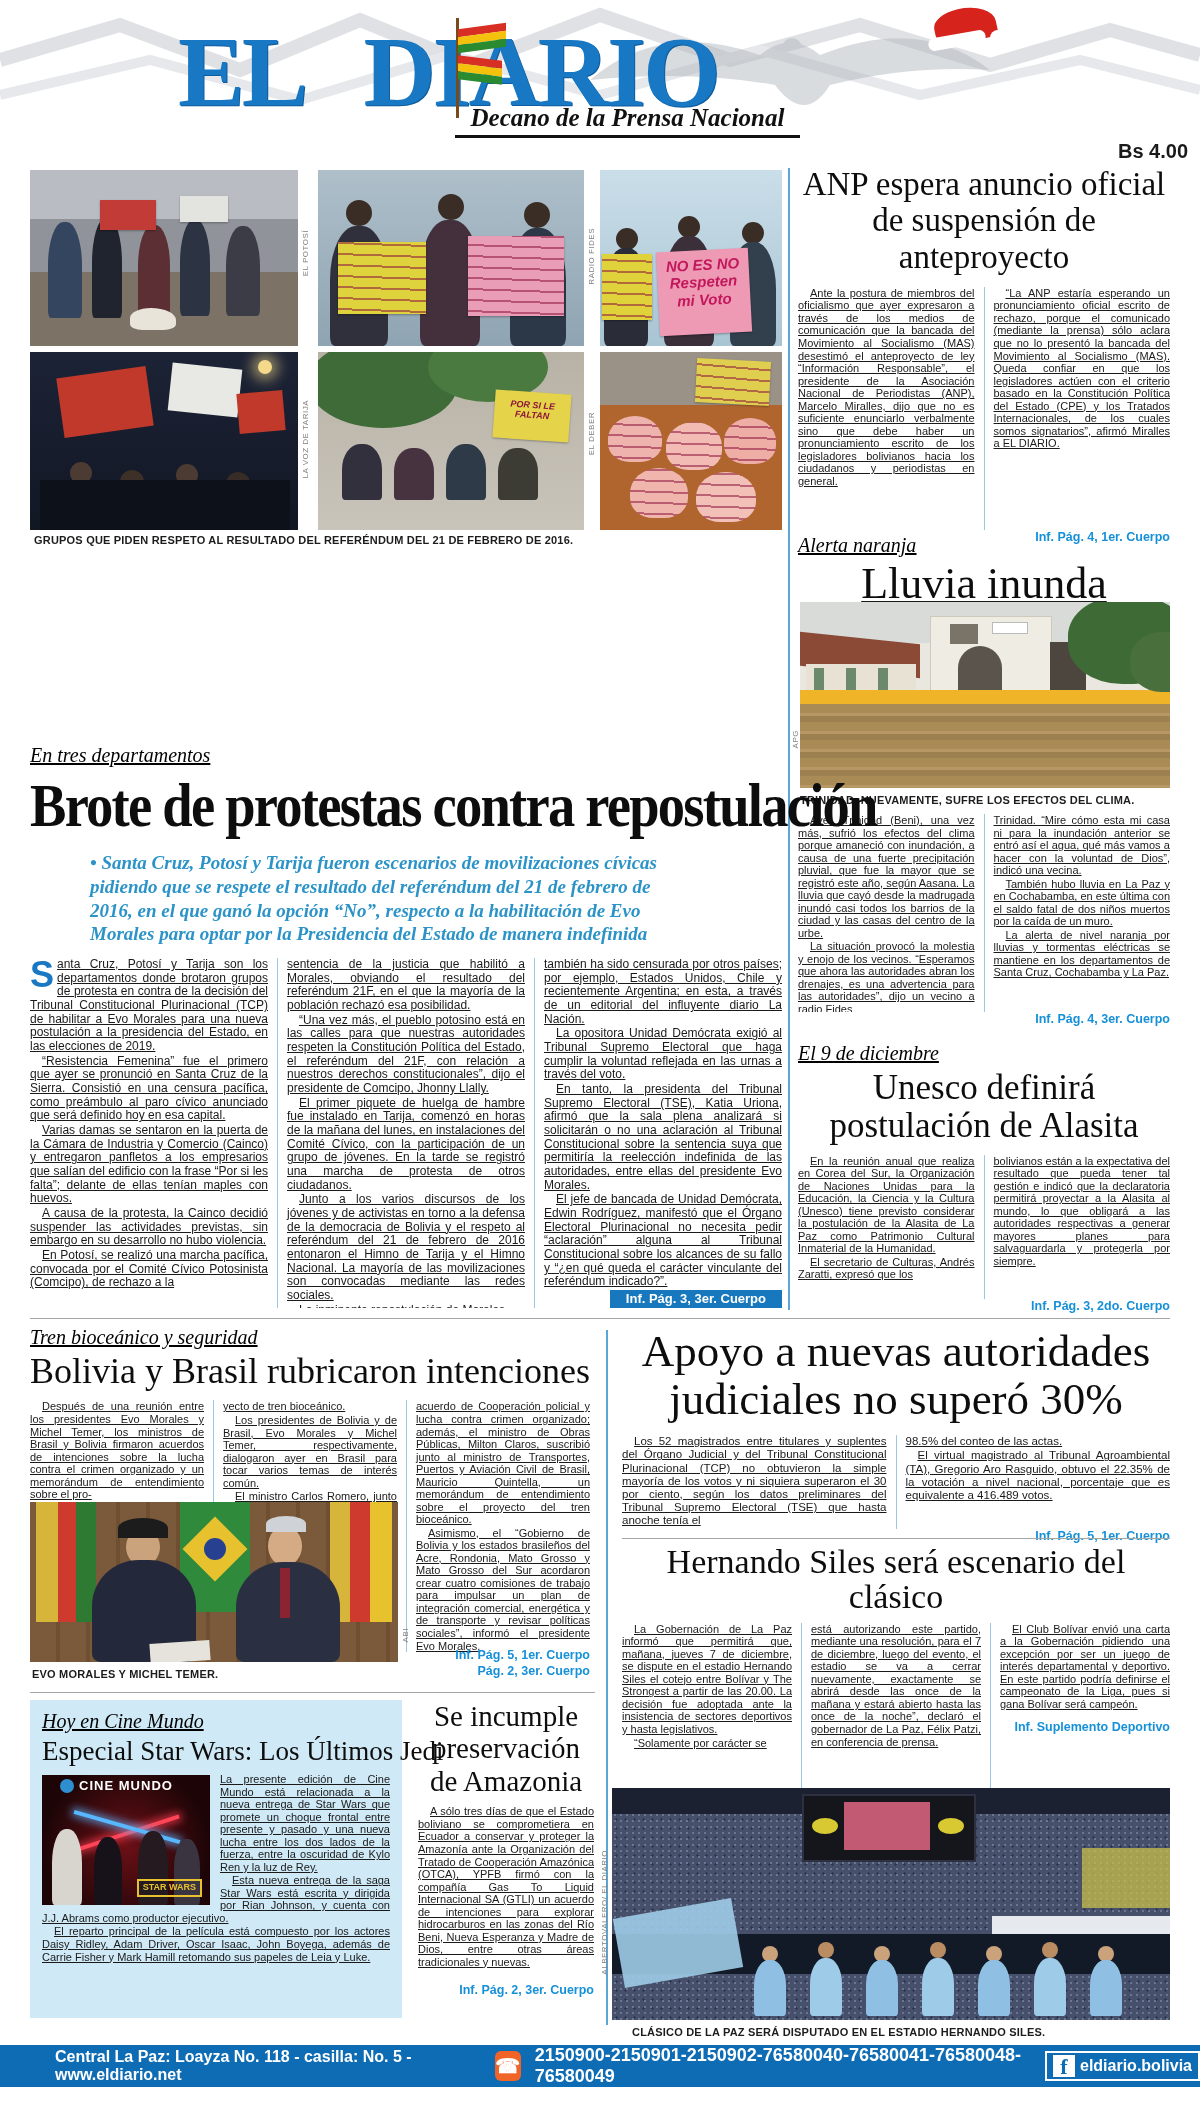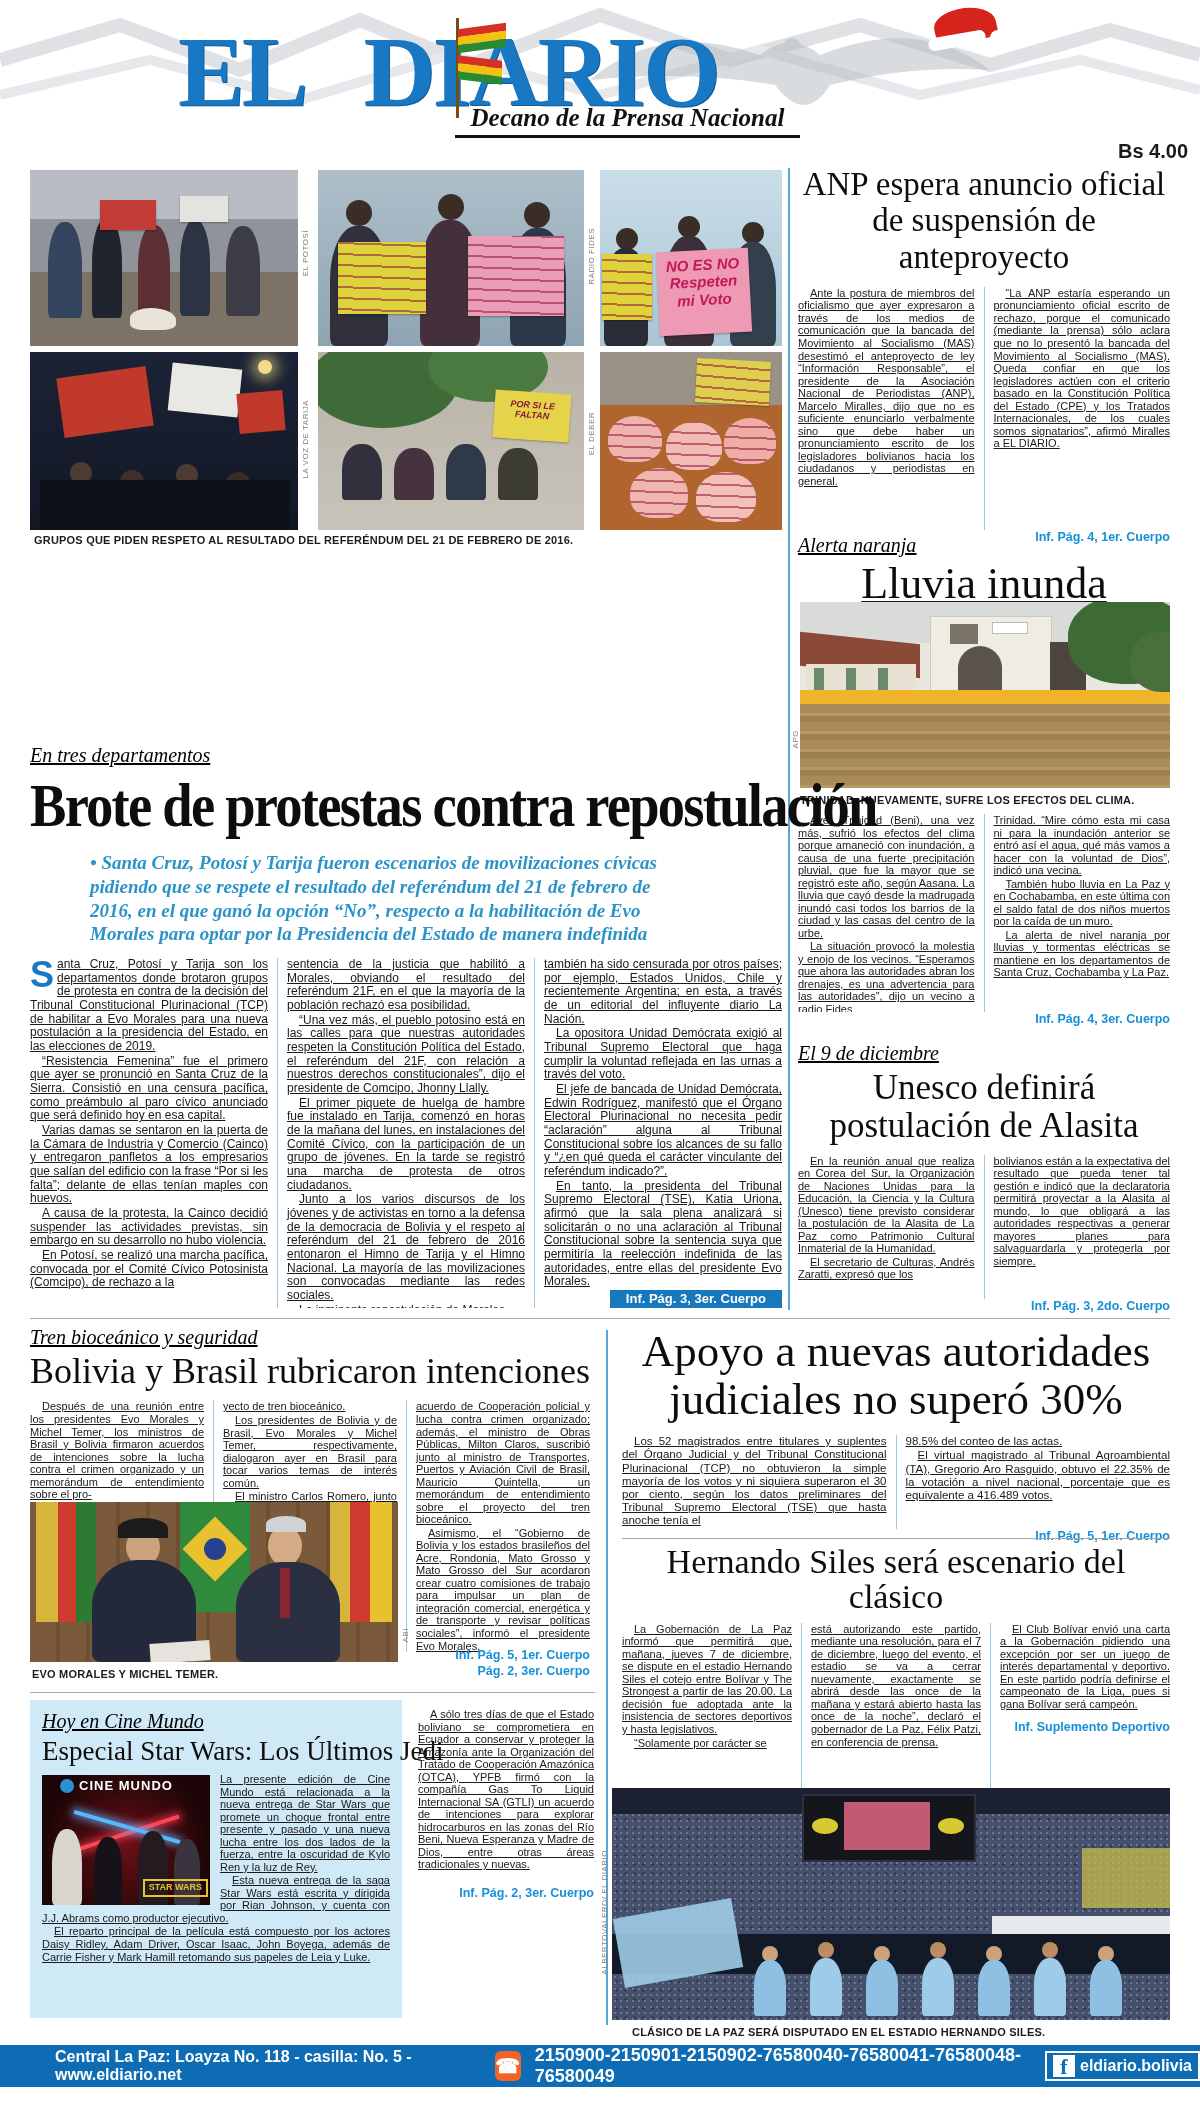--- a/index.html
+++ b/index.html
@@ -268,22 +268,22 @@
       <div class="col">
         <p class="nofirst">sentencia de la justicia que habilitó a Morales, obviando el resultado del referéndum 21F, en el que la mayoría de la población rechazó esa posibilidad.</p>
         <p>“Una vez más, el pueblo potosino está en las calles para que nuestras autoridades respeten la Constitución Política del Estado, el referéndum del 21F, con relación a nuestros derechos constitucionales”, dijo el presidente de Comcipo, Jhonny Llally.</p>
         <p>El primer piquete de huelga de hambre fue instalado en Tarija, comenzó en horas de la mañana del lunes, en instalaciones del Comité Cívico, con la participación de un grupo de jóvenes. En la tarde se registró una marcha de protesta de otros ciudadanos.</p>
         <p>Junto a los varios discursos de los jóvenes y de activistas en torno a la defensa de la democracia de Bolivia y el respeto al referéndum  del 21 de febrero de 2016 entonaron el Himno de Tarija y el Himno Nacional. La mayoría de las movilizaciones son convocadas mediante las redes sociales.</p>
         <p>La inminente repostulación de Morales</p>
       </div>
       <div class="col">
         <p class="nofirst">también ha sido censurada por otros países; por ejemplo, Estados Unidos, Chile y recientemente Argentina; en esta, a través de un editorial del influyente diario La Nación.</p>
         <p>La opositora Unidad Demócrata exigió al Tribunal Supremo Electoral que haga cumplir la voluntad reflejada en las urnas a través del voto.</p>
+        <p>En tanto, la presidenta del Tribunal Supremo Electoral (TSE), Katia Uriona, afirmó que la sala plena analizará si solicitarán o no una aclaración al Tribunal Constitucional sobre la sentencia suya que permitiría la reelección indefinida de las autoridades, entre ellas del presidente Evo Morales.</p>
         <p>El jefe de bancada de Unidad Demócrata, Edwin Rodríguez, manifestó que el Órgano Electoral Plurinacional no necesita pedir “aclaración” alguna al Tribunal Constitucional sobre los alcances de su fallo y “¿en qué queda el carácter vinculante del referéndum indicado?”.</p>
-        <p>En tanto, la presidenta del Tribunal Supremo Electoral (TSE), Katia Uriona, afirmó que la sala plena analizará si solicitarán o no una aclaración al Tribunal Constitucional sobre la sentencia suya que permitiría la reelección indefinida de las autoridades, entre ellas del presidente Evo Morales.</p>
         <div style="text-align:right;"><span class="bluebox">Inf. Pág. 3, 3er. Cuerpo</span></div>
       </div>
     </div>
   </div>
 
   <div class="abs hr" style="left:30px;top:1318px;width:1140px;"></div>
   <div class="abs vblue" style="left:606px;top:1330px;height:695px;"></div>
 
   <div class="abs" style="left:30px;top:1326px;width:560px;">
     <div class="kicker">Tren bioceánico y seguridad</div>
@@ -332,29 +332,30 @@
     <div style="margin-top:8px;overflow:hidden;" class="bt">
       <div style="float:left;width:168px;height:130px;margin:2px 10px 4px 0;position:relative;background:radial-gradient(circle at 50% 55%,#6b1016,#1d0507 75%);overflow:hidden;">
         <div style="position:absolute;left:0;top:4px;width:100%;text-align:center;color:#fff;font-weight:bold;font-size:13px;letter-spacing:1px;">CINE MUNDO</div>
         <div class="abs" style="left:18px;top:4px;width:14px;height:14px;border-radius:50%;background:#2e8fd0;"></div>
         <div class="abs" style="left:20px;top:58px;width:120px;height:4px;background:#ff4455;transform:rotate(-18deg);box-shadow:0 0 8px 2px rgba(255,60,80,.8);"></div>
         <div class="abs" style="left:30px;top:50px;width:110px;height:4px;background:#59b7ff;transform:rotate(16deg);box-shadow:0 0 8px 2px rgba(90,180,255,.8);"></div>
         <div class="fig" style="left:10px;top:54px;width:30px;height:76px;background:#d8d4ce;"></div>
         <div class="fig" style="left:52px;top:62px;width:28px;height:68px;background:#17121a;"></div>
         <div class="fig" style="left:96px;top:56px;width:30px;height:74px;background:#241a20;"></div>
         <div class="fig" style="left:132px;top:64px;width:26px;height:66px;background:#3a3440;"></div>
-        <div style="position:absolute;right:2px;bottom:8px;border:2px solid #e8c22e;color:#e8c22e;font-weight:bold;font-size:9px;padding:2px 4px;text-align:right;line-height:1.1;">STAR WARS</div>
+        <div style="position:absolute;right:8px;bottom:8px;border:2px solid #e8c22e;color:#e8c22e;font-weight:bold;font-size:9px;padding:2px 4px;text-align:right;line-height:1.1;">STAR WARS</div>
       </div>
       <p class="nofirst">La presente edición de Cine Mundo está relacionada a la nueva entrega de Star Wars que promete un choque frontal entre presente y pasado y una nueva lucha entre los dos lados de la fuerza, entre la oscuridad de Kylo Ren y la luz de Rey.</p>
       <p>Esta nueva entrega de la saga Star Wars está escrita y dirigida por Rian Johnson, y cuenta con J.J. Abrams como productor ejecutivo.</p>
       <p>El reparto principal de la película está compuesto por los actores Daisy Ridley, Adam Driver, Oscar Isaac, John Boyega, además de Carrie Fisher y Mark Hamill retomando sus papeles de Leia y Luke.</p>
     </div>
   </div>
 
   <div class="abs" style="left:418px;top:1700px;width:176px;">
+    <div class="hl" style="font-size:29px;text-align:center;line-height:1.12;">Se incumple preservación de Amazonia</div>
     <div class="bt" style="margin-top:8px;height:178px;overflow:hidden;">
       <p>A sólo tres días de que el Estado boliviano se comprometiera en Ecuador a conservar y proteger la Amazonía ante la Organización del Tratado de Cooperación Amazónica (OTCA), YPFB firmó con la compañía Gas To Liquid Internacional SA (GTLI) un acuerdo de intenciones para explorar hidrocarburos en las zonas del Río Beni, Nueva Esperanza y Madre de Dios, entre otras áreas tradicionales y nuevas.</p>
     </div>
     <div class="link">Inf. Pág. 2, 3er. Cuerpo</div>
   </div>
 
   <div class="abs" style="left:622px;top:1328px;width:548px;">
     <div class="hl" style="font-size:45px;text-align:center;line-height:1.06;">Apoyo a nuevas autoridades judiciales no superó 30%</div>
     <div class="cols bt" style="margin-top:12px;height:94px;font-size:11.5px;">
       <div class="col">

